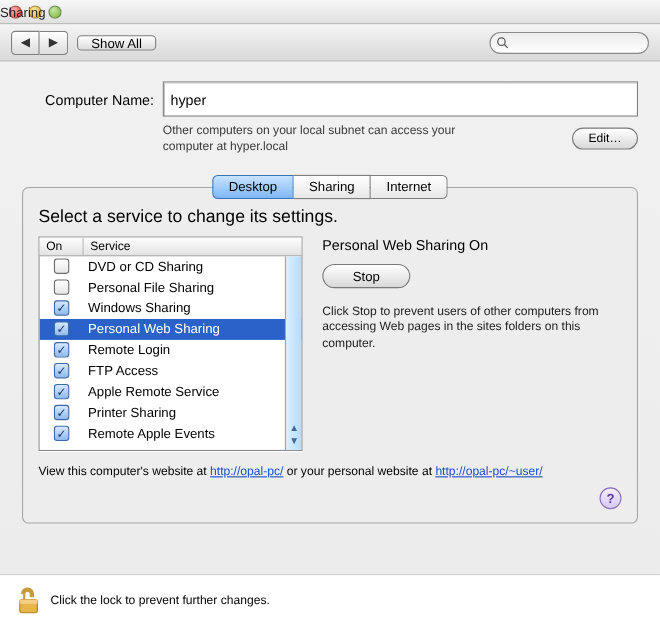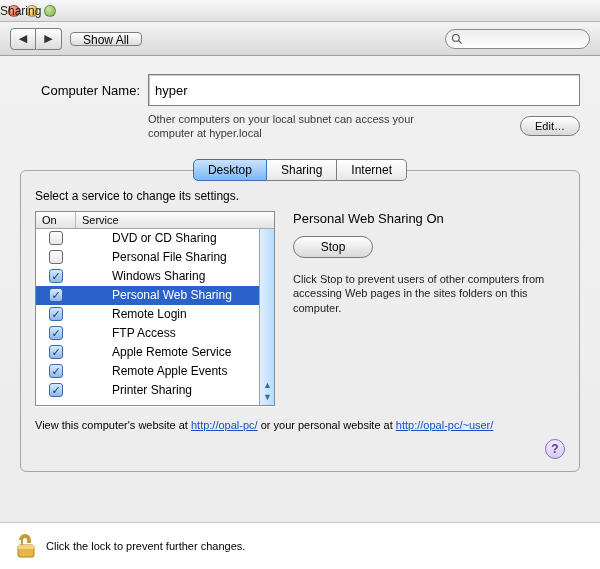--- a/index.html
+++ b/index.html
@@ -88,36 +88,36 @@
 }
 .tab + .tab { border-left:none; }
 .tab:first-child{border-radius:5px 0 0 5px;}
 .tab:last-child{border-radius:0 5px 5px 0;}
 .tab.active{ background:linear-gradient(#c8e2ff,#7fb8f6); border-color:#3874b5; color:#000; }
 
 .tabpanel{
   border:1px solid #a6a6a6; border-radius:6px;
   background:#ededed; margin-top:-11px; padding:18px 14px 12px;
 }
-.panel-title{font-size:12px; margin-bottom:8px;}
+.panel-title{font-size:16px; margin-bottom:8px;}
 .two-col{display:flex; gap:18px;}
 .listwrap{
   width:240px; border:1px solid #8c8c8c; background:#fff;
   box-shadow:0 1px 0 #fff;
   position:relative;
 }
 .listhead{ display:flex; background:linear-gradient(#fdfdfd,#e3e3e3); border-bottom:1px solid #a7a7a7; font-size:11px;}
 .col-on{width:40px; padding:2px 6px; border-right:1px solid #b9b9b9;}
 .col-sv{flex:1; padding:2px 6px;}
 .listbody{height:176px; overflow:hidden; position:relative;}
 .listscroll{position:absolute; right:0; top:0; bottom:0; width:15px; background:linear-gradient(90deg,#dcefff,#b6dcff); border-left:1px solid #7fa9d6;}
 .listscroll .arrow{position:absolute; left:2px; width:11px; height:11px; color:#406a99; font-size:9px; text-align:center; line-height:11px;}
 .listscroll .arrow.up{bottom:14px;}
 .listscroll .arrow.down{bottom:2px;}
-.lrow{display:flex; align-items:center; height:19px; gap:32px;}
+.lrow{display:flex; align-items:center; height:19px; }
 .lrow .cb{width:40px; display:flex; justify-content:center;}
 .chk{ width:14px; height:14px; border:1px solid #6a6a6a; border-radius:3px; background:linear-gradient(#fff,#e6e6e6); display:flex;align-items:center;justify-content:center;}
 .chk.on{ background:linear-gradient(#d7e9ff,#8fb9ea); border-color:#3a6aa8;}
 .chk.on::after{content:"✓"; font-size:11px; color:#1a3a6a;}
 .lname{font-size:12px; padding-left:4px;}
 .lrow.sel{ background:#2a62c9; color:#fff; }
 .lrow.sel .lname{color:#fff;}
 
 .rightcol{flex:1;}
 .svc-title{font-size:13px; margin-bottom:10px;}
@@ -231,27 +231,27 @@
               <div class="lrow">
                 <div class="cb">
                   <div class="chk on"></div>
                 </div>
                 <div class="lname">Apple Remote Service</div>
               </div>
               <div class="lrow">
                 <div class="cb">
                   <div class="chk on"></div>
                 </div>
+                <div class="lname">Printer Sharing</div>
+              </div>
+              <div class="lrow">
+                <div class="cb">
+                  <div class="chk on"></div>
+                </div>
                 <div class="lname">Remote Apple Events</div>
-              </div>
-              <div class="lrow">
-                <div class="cb">
-                  <div class="chk on"></div>
-                </div>
-                <div class="lname">Printer Sharing</div>
               </div>
               <div class="listscroll">
               <div class="arrow up">▲</div>
               <div class="arrow down">▼</div>
             </div>
           </div>
         </div>
         <div class="rightcol">
           <div class="svc-title">Personal Web Sharing On</div>
           <button class="stop-btn">Stop</button>

